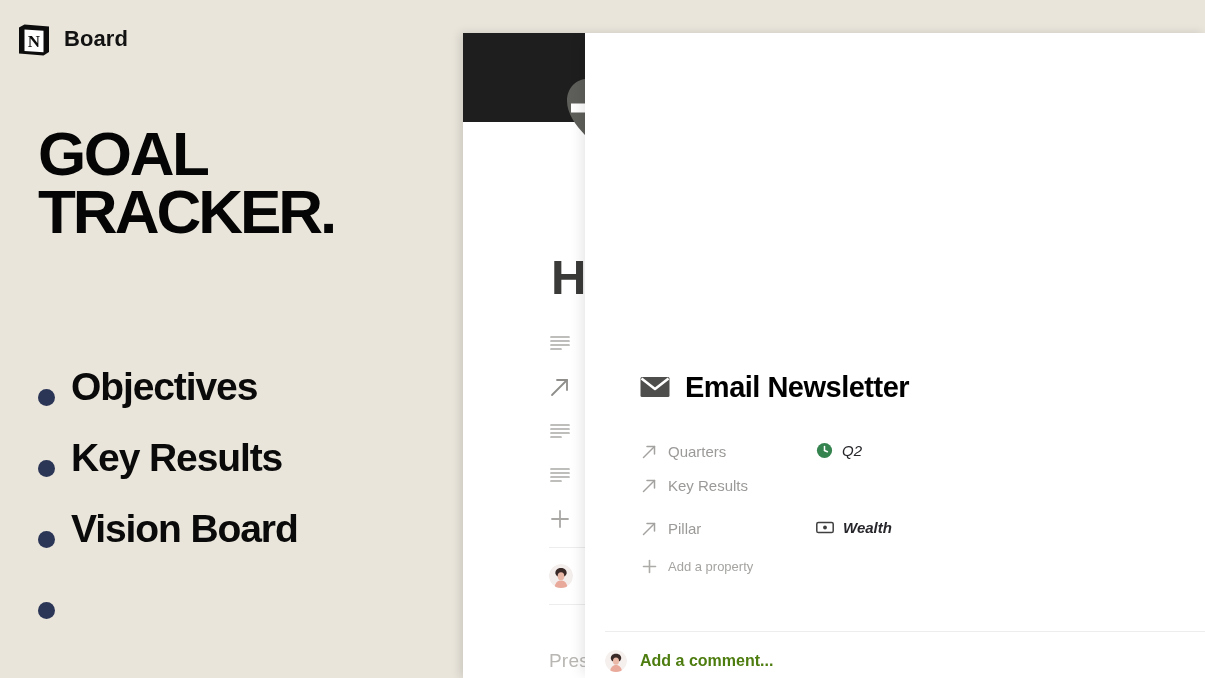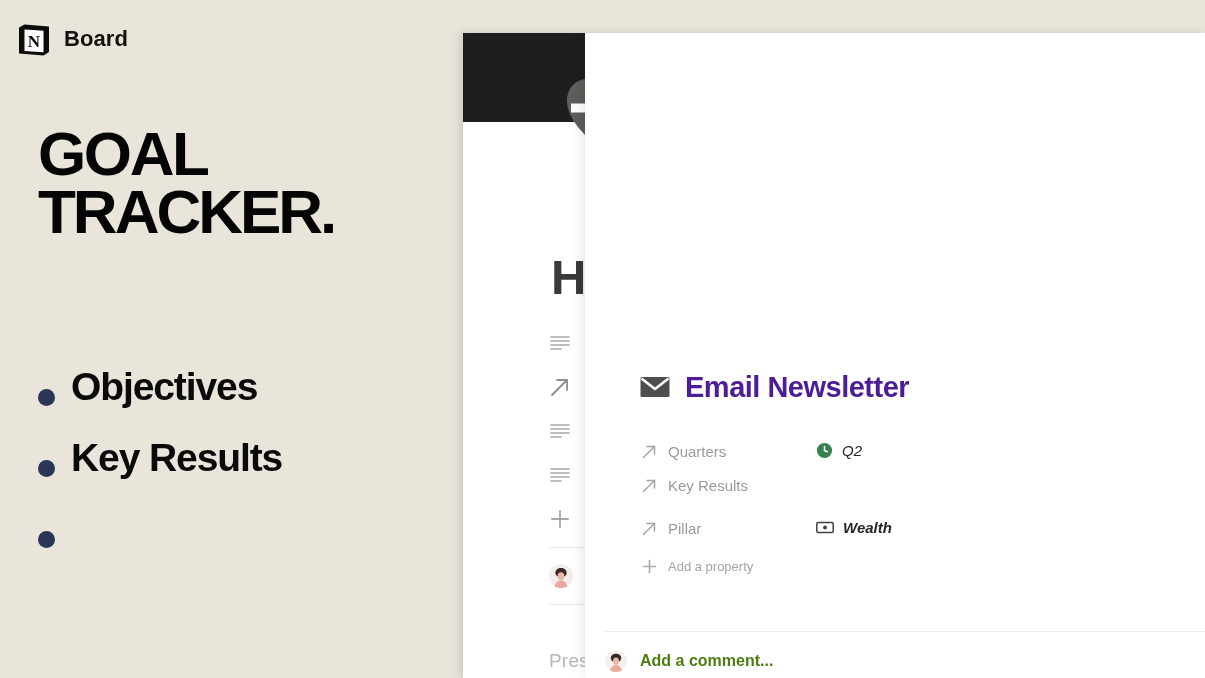--- a/index.html
+++ b/index.html
@@ -72,21 +72,21 @@
   .card {
     position:absolute; left:122px; top:0px; width:620px; height:645px;
     background:#fff; box-shadow:-7px 0 12px -4px rgba(0,0,0,.10);
     z-index:10;
   }
 
   .card-head {
     position:absolute; left:55px; top:338px;
     display:flex; align-items:center; gap:15px;
   }
-  .card-head-title { font-size:29px; font-weight:700; color:#4c1d95; letter-spacing:-.5px; }
+  .card-head-title { font-size:29px; font-weight:700; color:#000000; letter-spacing:-.5px; }
 
   .props { position:absolute; left:56px; top:400px; width:530px; }
   .prop-row { display:flex; align-items:center; min-height:34px; }
   .prop-key { width:175px; display:flex; align-items:center; gap:10px; padding-top:3px; }
   .prop-key-label { font-size:15px; color:#9b9a98; }
   .prop-val { flex:1;font-style:italic; }
   .val-line { display:flex; align-items:center; gap:9px; height:34px; }
   .val-text { font-size:15px; color:#27262b; }
   .val-text.bold { font-weight:700; }
 
@@ -125,20 +125,24 @@
   </div>
 
   <div class="promo-list">
     <div class="promo-item">
       <span class="promo-bullet"></span>
       <span class="promo-label">Objectives</span>
     </div>
     <div class="promo-item">
       <span class="promo-bullet"></span>
       <span class="promo-label">Key Results</span>
+    </div>
+    <div class="promo-item">
+      <span class="promo-bullet"></span>
+      <span class="promo-label">Vision Board</span>
     </div>
     <div class="promo-item">
       <span class="promo-bullet"></span>
     </div>
   </div>
 </div>
 
 <div class="notion">
 
   <div class="cover">

